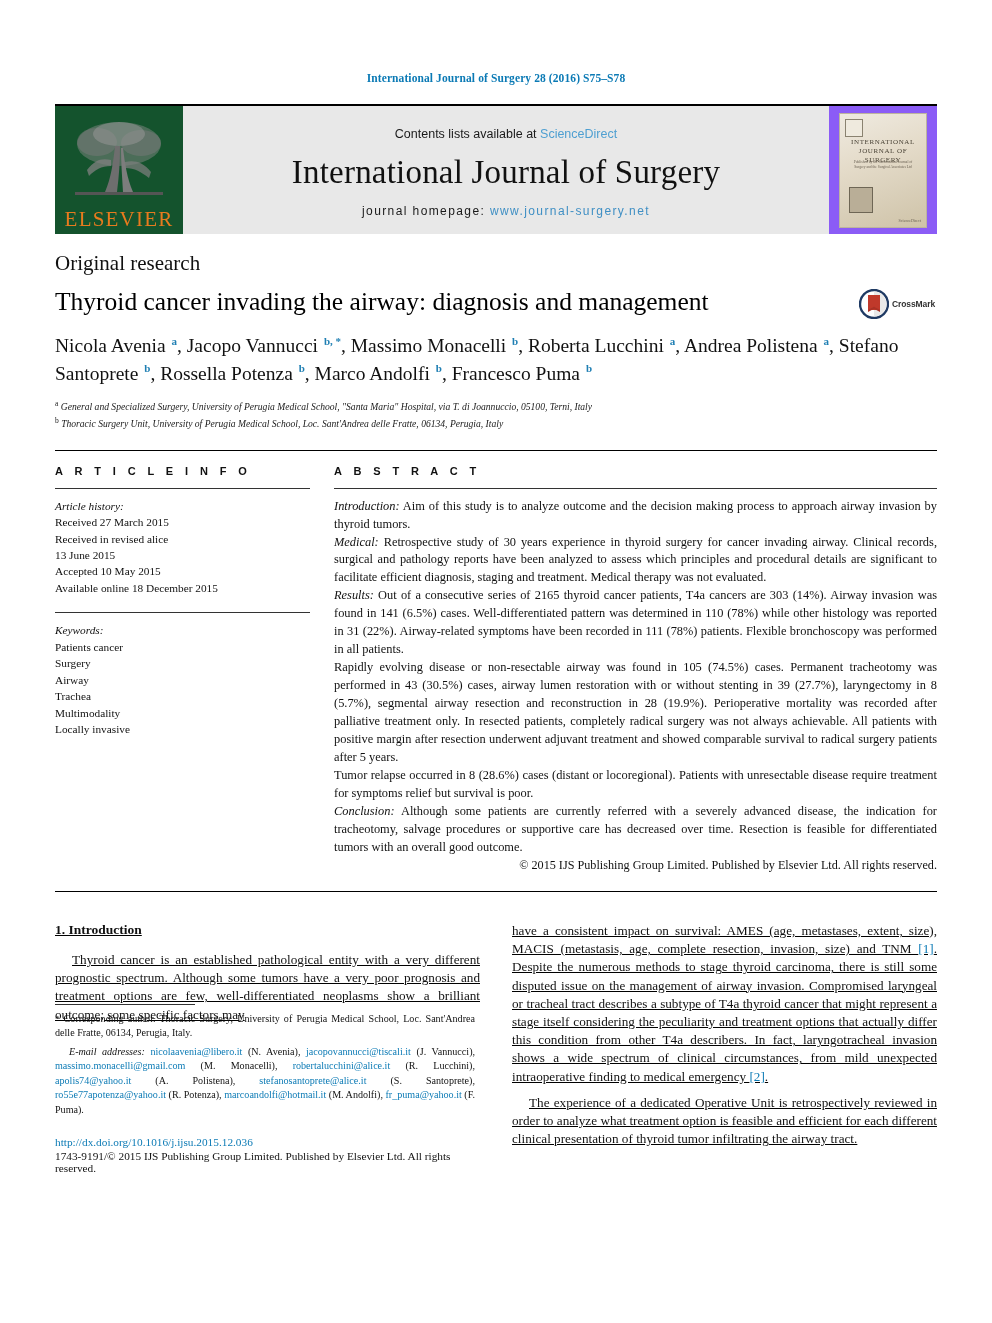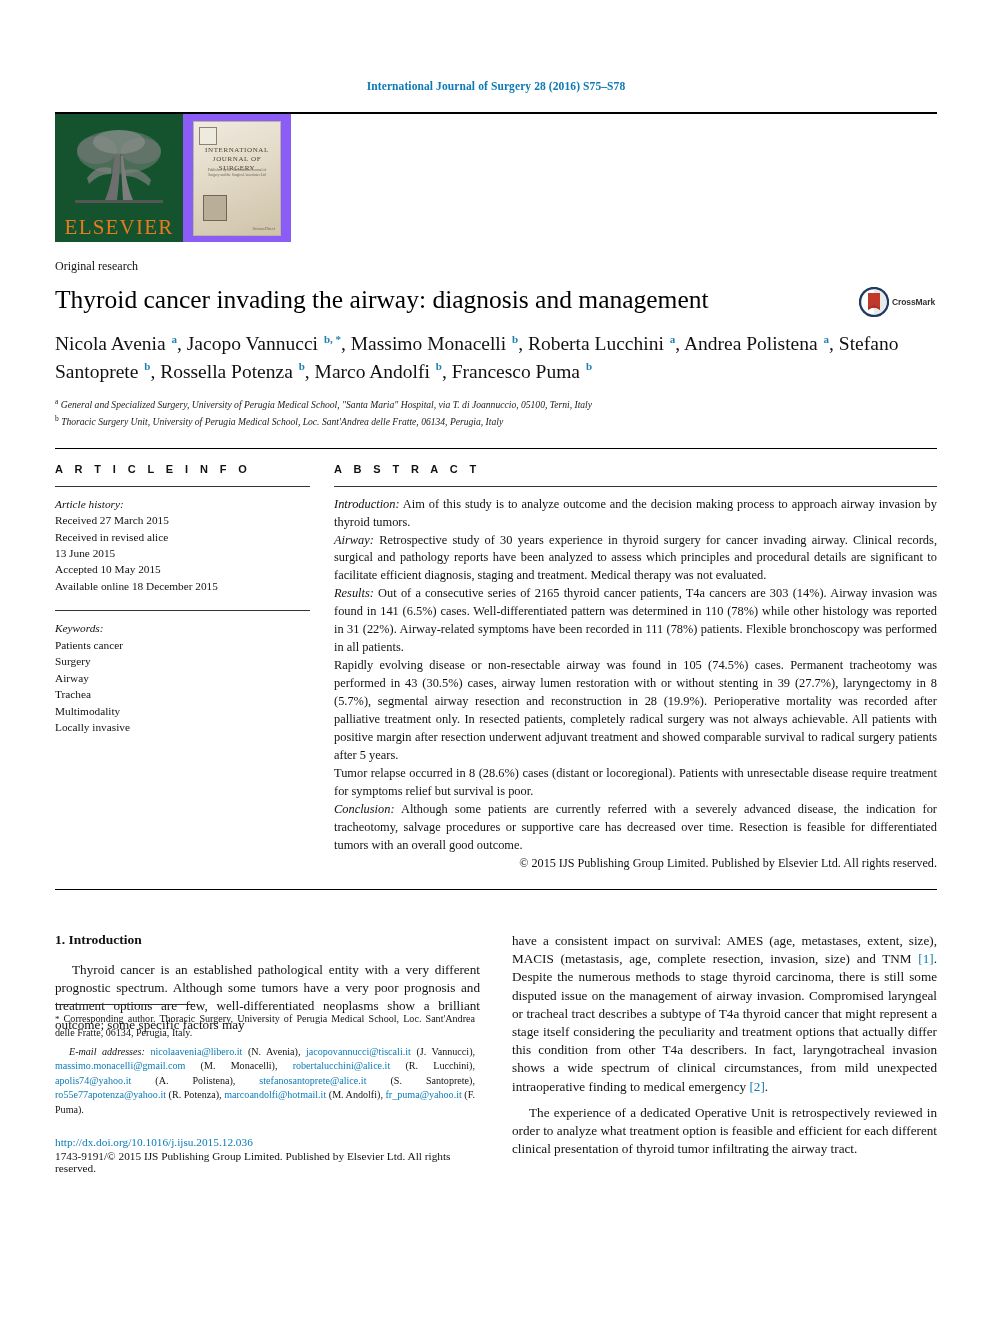--- a/index.html
+++ b/index.html
@@ -13,21 +13,21 @@
     font-family: "Liberation Serif", serif;
     color: #000000;
     position: relative;
     overflow: hidden;
   }
   .page {
     position: relative;
     width: 992px;
     height: 1201px;
     box-sizing: border-box;
-    padding: 16px 55px;
+    padding: 8px 55px;
   }
 
   
   .running-head {
     text-align: center;
     color: #0b7ab5;
     font-size: 11.5px;
     font-family: "Liberation Serif", serif;
     font-weight: bold;
     letter-spacing: .1px;
@@ -140,21 +140,21 @@
   }
   .cover-foot {
     position: absolute; bottom: 4px; right: 5px;
     font-size: 4px; color: #6b6254;
   }
 
   
   .section-label {
     margin-top: 17px;
     font-family: "Liberation Serif", serif;
-    font-size: 12px;
+    font-size: 21px;
     color: #111;
   }
   .title-row {
     display: flex;
     align-items: flex-start;
     margin-top: 11px;
   }
   .article-title {
     flex: 1 1 auto;
     font-family: "Liberation Serif", serif;
@@ -259,23 +259,24 @@
     margin-top: 3px;
     font-size: 12.2px;
   }
 
   
   .body-divider {
     margin-top: 16px;
     border-top: 1px solid #000;
   }
   .body-cols {
-    margin-top: 42px;
+    margin-top: 30px;
     display: flex;
     gap: 32px;
+    text-decoration: underline;
   }
   .bcol { flex: 1 1 0; min-width: 0; }
   .h2 {
     font-family: "Liberation Serif", serif;
     font-weight: bold;
     font-size: 13.5px;
     margin: 0 0 13px 0;
     color: #111;
   }
   .para {
@@ -358,20 +359,29 @@
           <path d="M48 30 C46 48 44 62 38 76 L50 76 C52 60 53 46 53 30 Z" fill="#6e6e6e"></path>
           <path d="M56 32 C58 48 60 62 66 76 L56 76 C55 60 54 46 54 32 Z" fill="#7d7d7d"></path>
           <path d="M20 54 C28 44 34 42 44 44 L44 50 C34 50 28 54 22 60 Z" fill="#808080" opacity="0.75"></path>
           <path d="M84 56 C76 46 68 44 58 46 L58 52 C68 52 74 56 82 62 Z" fill="#808080" opacity="0.7"></path>
           <rect x="8" y="76" width="88" height="3" fill="#555"></rect>
         </g>
       </svg>
       <div class="elsevier-word">ELSEVIER</div>
     </div>
 
+    <div class="masthead-center">
+      <div class="contents-line">
+        <span>Contents lists available at </span><span class="sd">ScienceDirect</span>
+      </div>
+      <div class="journal-title">International Journal of Surgery</div>
+      <div class="homepage-line">
+        <span>journal homepage: </span><span class="url">www.journal-surgery.net</span>
+      </div>
+    </div>
 
     <div class="masthead-cover">
       <div class="cover-img">
         <div class="cover-elsevier-mark"></div>
         <div class="cover-title">
           <span>INTERNATIONAL</span><br>
           <span>JOURNAL OF SURGERY</span>
         </div>
         <div class="cover-sub">Published by the International Journal of Surgery and the Surgical Associates Ltd</div>
         <div class="cover-crest"></div>
@@ -431,21 +441,21 @@
         <div>Multimodality</div>
         <div>Locally invasive</div>
       </div>
     </div>
 
     <div class="col-abstract">
       <div class="hdr-spaced">A B S T R A C T</div>
       <div class="rule"></div>
       <div class="abstract-body">
         <p><span class="lead">Introduction:</span><span> Aim of this study is to analyze outcome and the decision making process to approach airway invasion by thyroid tumors.</span></p>
-        <p><span class="lead">Airway:</span><span> Retrospective study of 30 years experience in thyroid surgery for cancer invading airway. Clinical records, surgical and pathology reports have been analyzed to assess which principles and procedural details are significant to facilitate efficient diagnosis, staging and treatment. Medical therapy was not evaluated.</span></p>
+        <p><span class="lead">Medical:</span><span> Retrospective study of 30 years experience in thyroid surgery for cancer invading airway. Clinical records, surgical and pathology reports have been analyzed to assess which principles and procedural details are significant to facilitate efficient diagnosis, staging and treatment. Medical therapy was not evaluated.</span></p>
         <p><span class="lead">Results:</span><span> Out of a consecutive series of 2165 thyroid cancer patients, T4a cancers are 303 (14%). Airway invasion was found in 141 (6.5%) cases. Well-differentiated pattern was determined in 110 (78%) while other histology was reported in 31 (22%). Airway-related symptoms have been recorded in 111 (78%) patients. Flexible bronchoscopy was performed in all patients.</span></p>
         <p>Rapidly evolving disease or non-resectable airway was found in 105 (74.5%) cases. Permanent tracheotomy was performed in 43 (30.5%) cases, airway lumen restoration with or without stenting in 39 (27.7%), laryngectomy in 8 (5.7%), segmental airway resection and reconstruction in 28 (19.9%). Perioperative mortality was recorded after palliative treatment only. In resected patients, completely radical surgery was not always achievable. All patients with positive margin after resection underwent adjuvant treatment and showed comparable survival to radical surgery patients after 5 years.</p>
         <p>Tumor relapse occurred in 8 (28.6%) cases (distant or locoregional). Patients with unresectable disease require treatment for symptoms relief but survival is poor.</p>
         <p><span class="lead">Conclusion:</span><span> Although some patients are currently referred with a severely advanced disease, the indication for tracheotomy, salvage procedures or supportive care has decreased over time. Resection is feasible for differentiated tumors with an overall good outcome.</span></p>
         <p class="copyright">© 2015 IJS Publishing Group Limited. Published by Elsevier Ltd. All rights reserved.</p>
       </div>
     </div>
   </div>
 
   <div class="body-divider"></div>

